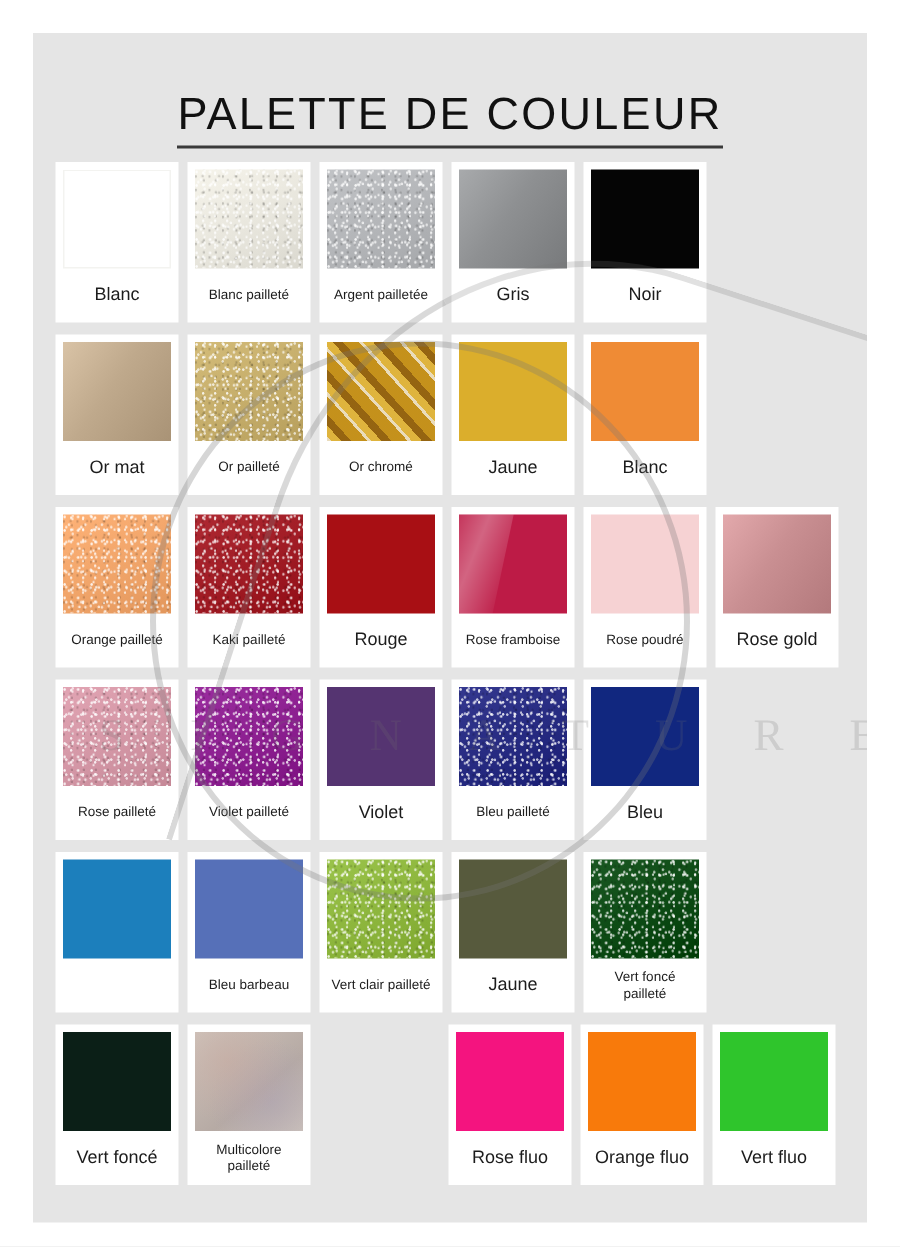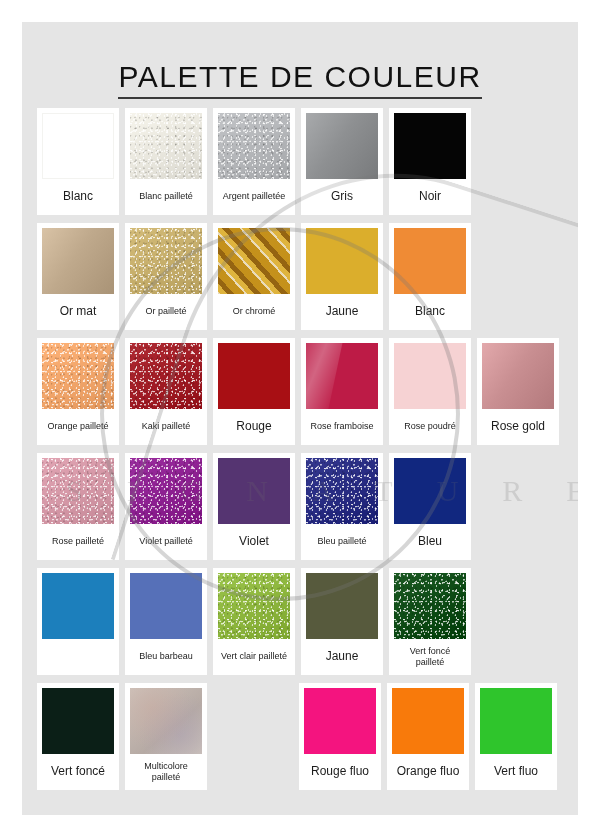--- a/index.html
+++ b/index.html
@@ -308,21 +308,21 @@
           <div class="swatch" style="background: rgb(11, 31, 23);"></div>
           <div class="label big">Vert foncé</div>
         </div>
         <div class="cell">
           <div class="swatch multicolor-tex" style="background: rgb(194, 182, 174);"></div>
           <div class="label">Multicolore pailleté</div>
         </div>
         <div class="cell empty"></div>
         <div class="cell">
           <div class="swatch" style="background: rgb(244, 20, 127);"></div>
-          <div class="label big">Rouge fluo</div>
+          <div class="label big">Rose fluo</div>
         </div>
         <div class="cell">
           <div class="swatch" style="background: rgb(248, 122, 11);"></div>
           <div class="label big">Orange fluo</div>
         </div>
         <div class="cell">
           <div class="swatch" style="background: rgb(47, 197, 44);"></div>
           <div class="label big">Vert fluo</div>
         </div>
       </div>

